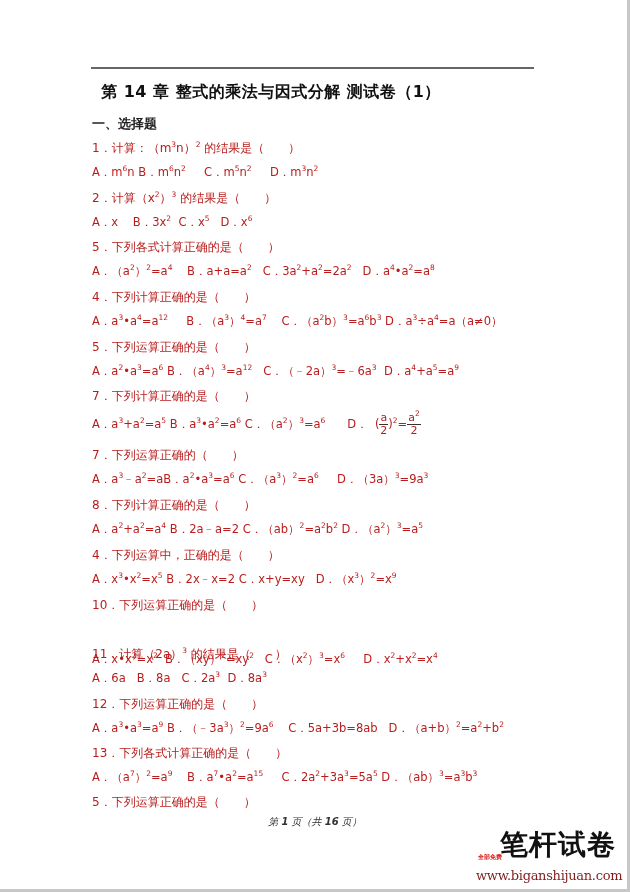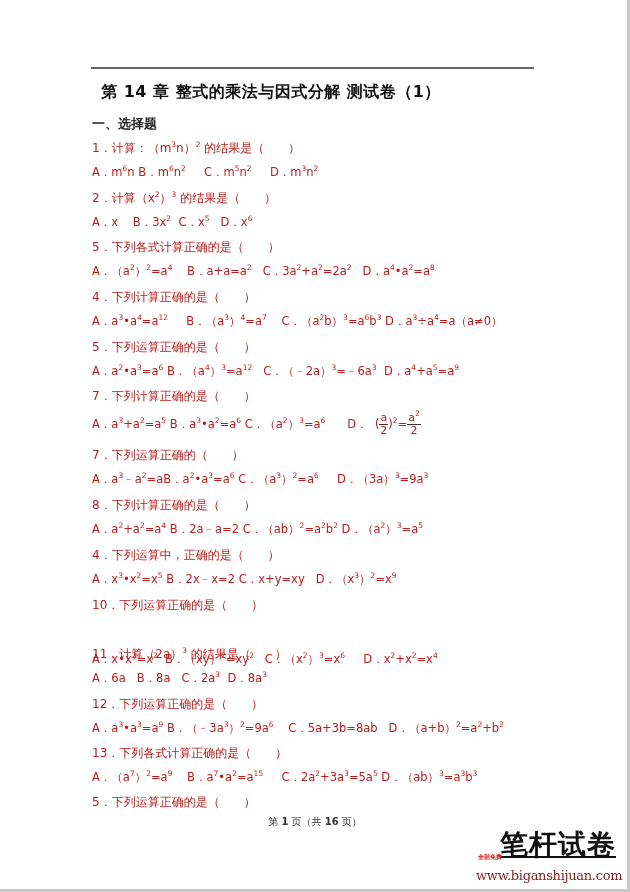--- a/index.html
+++ b/index.html
@@ -19,27 +19,27 @@
   }
   .line {
     position: absolute; left: 92px; font-size: 11.5px; white-space: nowrap; color: #b91c1c;
   }
   .line.q { font-size: 12px; }
   sup { font-size: 7.5px; vertical-align: 5px; line-height: 0; }
   .frac { display: inline-flex; flex-direction: column; align-items: center; vertical-align: middle; line-height: 12px; font-size: 11px; }
   .frac .num { border-bottom: 1px solid #333; padding: 0 1px; }
   .footer {
     position: absolute; left: 0; width: 630px; top: 815px; text-align: center;
-    font-size: 10px; color: #333; font-family: "DejaVu Serif", serif;
+    font-size: 10px; color: #333; font-family: "DejaVu Serif", serif; font-style: italic;
   }
   .footer b { font-family: "DejaVu Sans", sans-serif; }
   .logo { position: absolute; left: 478px; top: 826px; width: 150px; height: 60px; }
   .logo-title {
     position: absolute; left: 22px; top: 0px; font-size: 28px; font-weight: bold;
-    font-family: "DejaVu Sans", sans-serif; color: #111; letter-spacing: 1px; text-decoration: underline;
+    font-family: "DejaVu Sans", sans-serif; color: #111; letter-spacing: 1px;
   }
   .logo-badge {
     position: absolute; left: 0px; top: 27px; font-size: 6px; color: #d22; font-weight: bold;
   }
   .logo-url {
     position: absolute; left: -2px; top: 42px; font-size: 13px; color: #7f1d1d;
     font-family: "DejaVu Serif", "Liberation Serif", serif; letter-spacing: -0.3px;
   }
 </style>
 </head>

